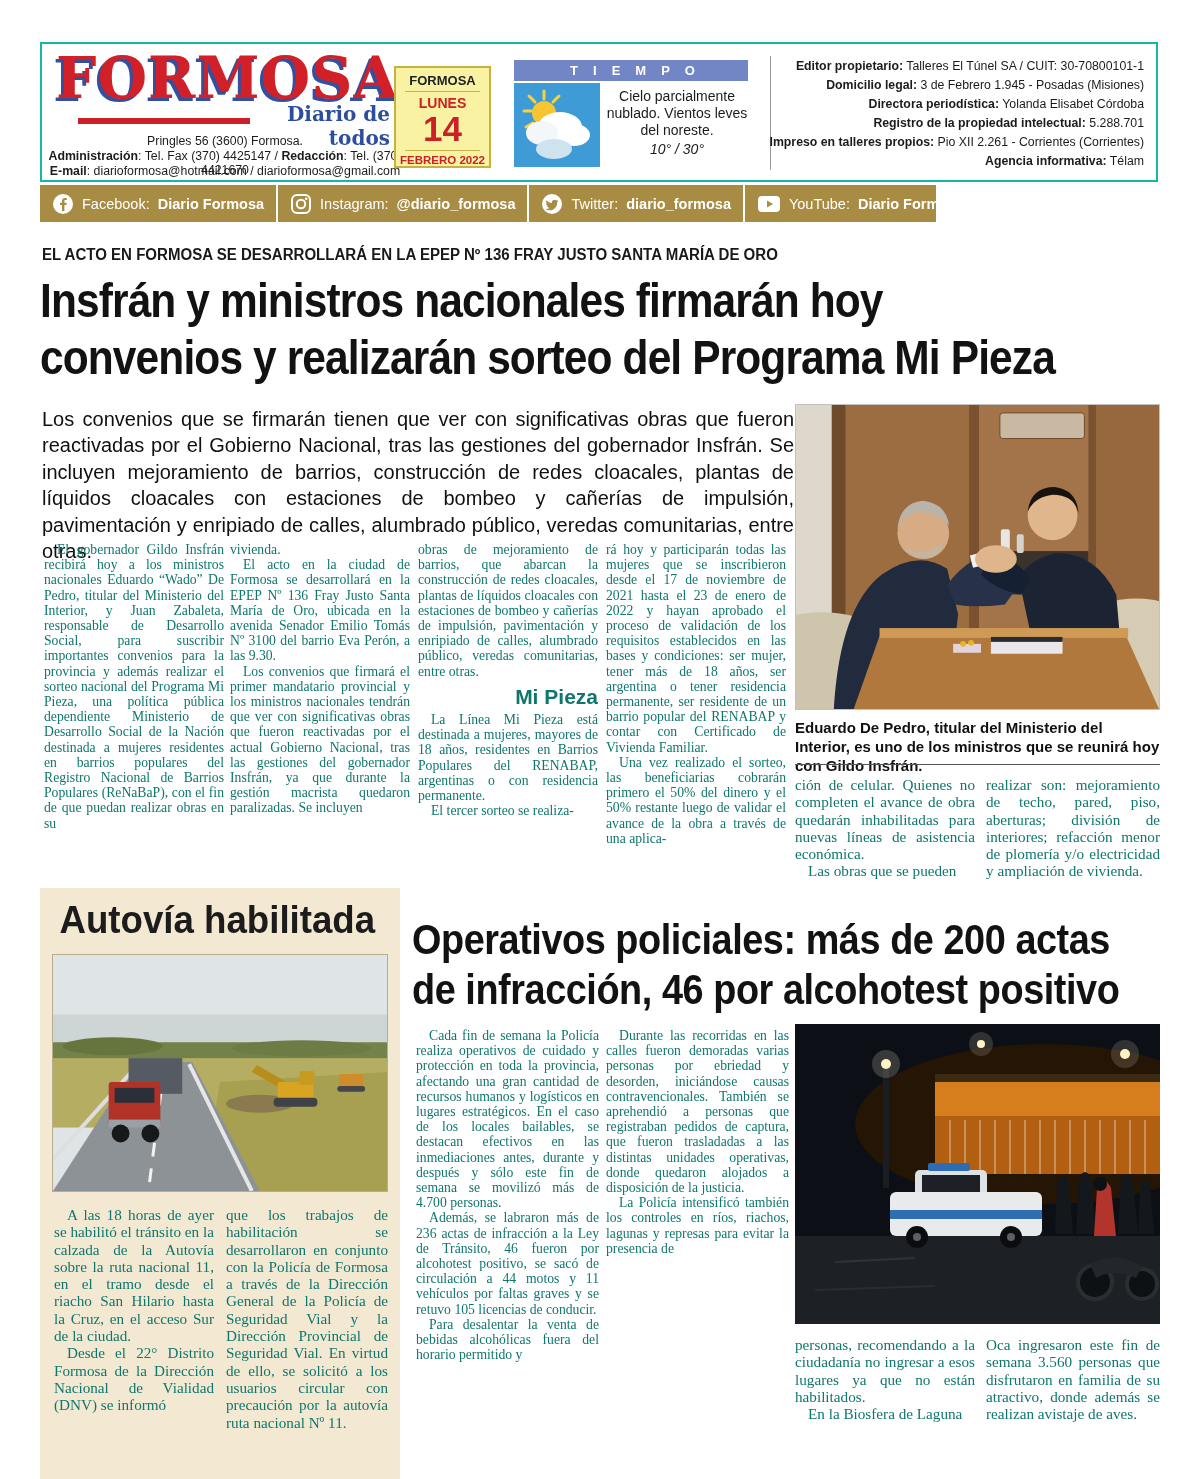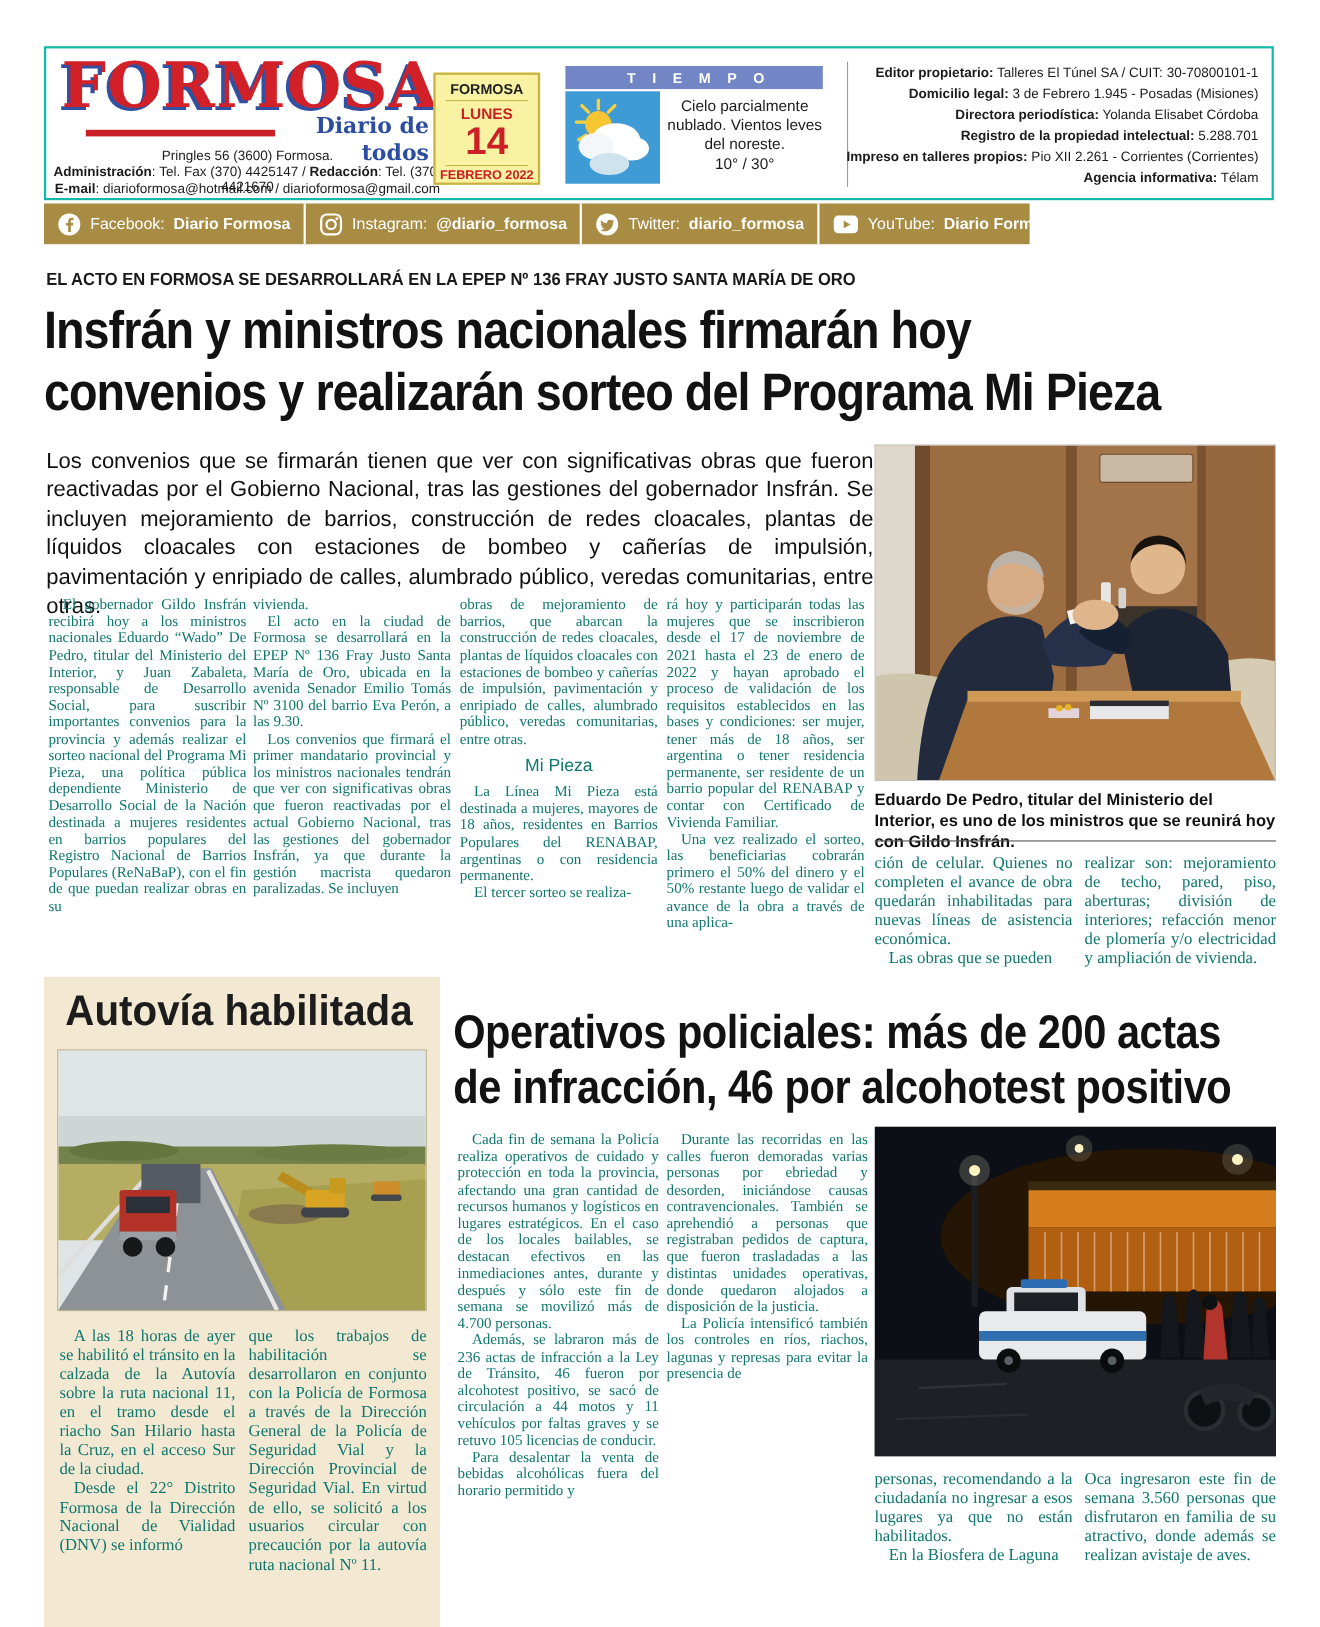--- a/index.html
+++ b/index.html
@@ -22,21 +22,21 @@
   #datebox .city { font-size:13px; font-weight:bold; color:#222; }
   #datebox .sep { border-top:1px solid #c9b44a; margin:3px 9px; }
   #datebox .day { font-size:14px; font-weight:bold; color:#cc2027; }
   #datebox .num { font-size:35px; line-height:36px; font-weight:bold; color:#cc2027; }
   #datebox .month { font-size:11.5px; font-weight:bold; color:#cc2027; }
 
   #tiempo-bar { position:absolute; left:472px; top:16px; width:234px; height:21px; background:#7286c5;
                 color:#fff; font-weight:bold; font-size:13px; letter-spacing:15px; padding-left:18px; line-height:21px;text-align:center; }
   #weather-iconbox { position:absolute; left:472px; top:39px; width:86px; height:84px; background:#3e9bd5; }
   #forecast { position:absolute; left:560px; top:44px; width:150px; text-align:center; font-size:14px; line-height:17px; color:#1b1b1b; }
-  #temps { margin-top:2px; }
+  #temps { margin-top:2px;font-style:italic; }
   #header-divider { position:absolute; left:728px; top:12px; width:1px; height:114px; background:#9a9a9a; }
 
   #publisher { position:absolute; right:12px; top:13px; width:400px; text-align:right;
                font-size:12.3px; line-height:19px; color:#1b1b1b; }
   #publisher b { font-weight:bold; }
 
   
   #socialbar { position:absolute; left:40px; top:185px; width:896px; height:37px; background:#a98c43; display:flex; }
   .cell { display:flex; align-items:center; gap:8px; padding:0 12px; border-right:2px solid #fff;
           color:#fff; font-size:14.5px; white-space:nowrap; }
@@ -49,22 +49,22 @@
             font-weight:bold; font-size:16px; color:#191919; }
   #headline { position:absolute; left:40px; top:272px; width:1268px; transform:scaleX(.885); transform-origin:0 0;
               font-weight:bold; font-size:48px; line-height:57px; letter-spacing:-1px; color:#121212; }
   #lede { position:absolute; left:42px; top:406px; width:752px; font-size:20px; line-height:26.4px; color:#101010; text-align:justify; }
 
   .col { position:absolute; font-family:"Liberation Serif","DejaVu Serif",serif; text-align:justify; color:#0f766e; overflow:hidden; }
   .col p { text-indent:13px; }
   .col p.cont { text-indent:0; }
   .col-sm { font-size:13.7px; line-height:15.2px; }
   .col-md { font-size:15.2px; line-height:17.3px; }
-  .subhead { font-family:"Liberation Sans",sans-serif; font-weight:normal; font-size:16px;
-             margin:10px 0 8px; text-indent:0 !important; text-align:center; }
+  .subhead { font-family:"Liberation Sans",sans-serif; font-weight:bold; font-size:21px;
+             margin:10px 0 8px; text-indent:0 !important; text-align:right; }
 
   #photo1 { position:absolute; left:795px; top:404px; width:365px; height:306px; border:1px solid #c2c2c2; }
   #caption1 { position:absolute; left:795px; top:718px; width:365px; font-weight:bold; font-size:15px; line-height:19px; color:#111; }
   #caption1-rule { position:absolute; left:795px; top:764px; width:365px; height:1px; background:#555; }
 
   
   #autovia-box { position:absolute; left:40px; top:888px; width:360px; height:633px; background:#f3e9d2; }
   #autovia-title { position:absolute; left:-6px; top:10px; width:390px; transform:scaleX(.94); transform-origin:0 0;
                    text-align:center; font-weight:bold; font-size:39px; color:#1c1c1c; }
   #photo2 { position:absolute; left:12px; top:66px; width:336px; height:238px; border:1px solid #b9ad8e; }

